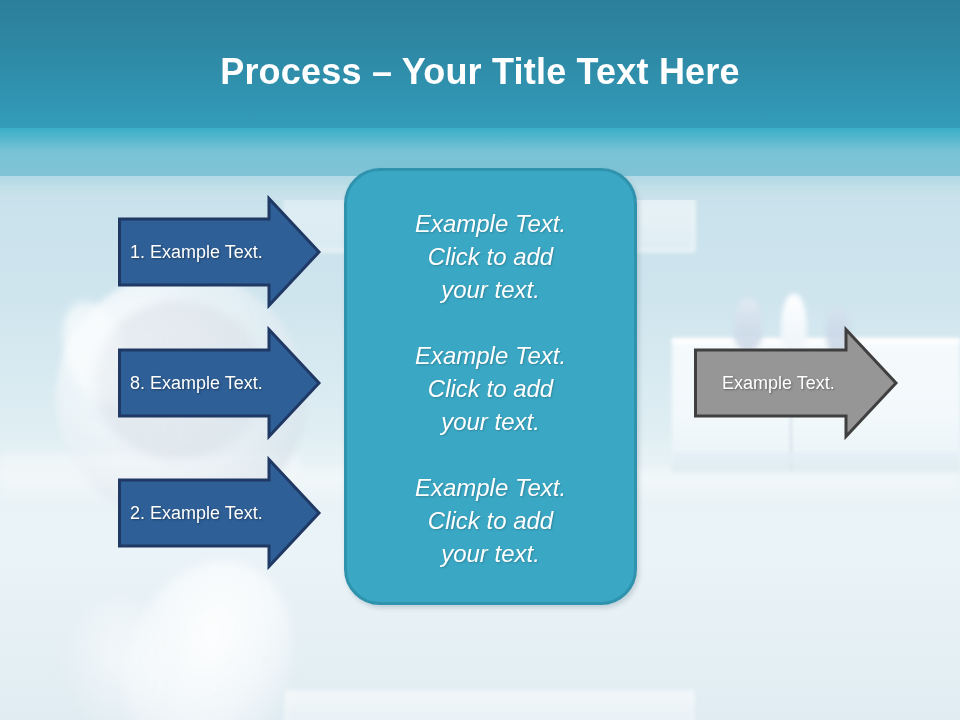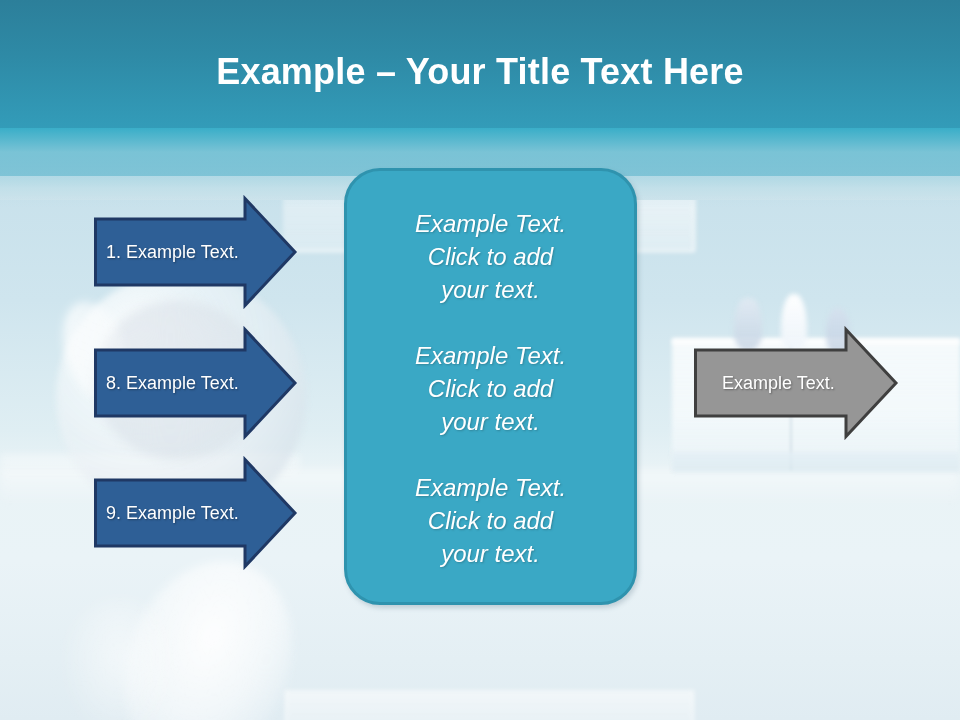--- a/index.html
+++ b/index.html
@@ -247,21 +247,21 @@
   .arrow-label {
     position: relative;
     z-index: 2;
     color: #ffffff;
     font-size: 18px;
     line-height: 22px;
     white-space: nowrap;
     text-shadow: 1px 1px 2px rgba(0,0,0,.35);
   }
 
-  .arrow-blue { width: 203px; height: 112px; }
+  .arrow-blue { width: 203px; height: 112px; margin-left: 24px; }
   .arrow-blue .arrow-label { margin-left: 12px; margin-top: 0; }
 
   .arrow-gray { width: 204px; height: 112px; }
   .arrow-gray .arrow-label { margin-left: 28px; }
 
   #arrow-1 { left: 94px; top: 196px; }
   #arrow-2 { left: 94px; top: 327px; }
   #arrow-3 { left: 94px; top: 457px; }
   #arrow-out { left: 694px; top: 327px; }
 </style>
@@ -288,21 +288,21 @@
     <div class="bg-sphere-shine"></div>
     <div class="bg-reflect"></div>
     <div class="bg-reflect2"></div>
     <div class="bg-floorbox"></div>
   </div>
 
   <div class="header-band"></div>
   <div class="header-fade"></div>
 
   <div class="slide-title">
-    <span class="t-strong">Example</span><span class="t-rest"> – Your Title Text Here</span>
+    <span class="t-strong">Process</span><span class="t-rest"> – Your Title Text Here</span>
   </div>
 
   <div class="center-box">
     <div class="center-blocks">
       <div class="center-text">
         <div>Example Text.</div>
         <div>Click  to add</div>
         <div>your text.</div>
       </div>
       <div class="center-text">
@@ -329,21 +329,21 @@
     <svg width="203" height="112" viewBox="0 0 203 112">
       <polygon points="1.5,23 151,23 151,2.5 201,56 151,109.5 151,89 1.5,89" fill="#2e5f96" stroke="#1f3864" stroke-width="3" stroke-linejoin="miter"></polygon>
     </svg>
     <span class="arrow-label">8. Example Text.</span>
   </div>
 
   <div class="arrow arrow-blue" id="arrow-3">
     <svg width="203" height="112" viewBox="0 0 203 112">
       <polygon points="1.5,23 151,23 151,2.5 201,56 151,109.5 151,89 1.5,89" fill="#2e5f96" stroke="#1f3864" stroke-width="3" stroke-linejoin="miter"></polygon>
     </svg>
-    <span class="arrow-label">9. Example Text.</span>
+    <span class="arrow-label">2. Example Text.</span>
   </div>
 
   <div class="arrow arrow-gray" id="arrow-out">
     <svg width="204" height="112" viewBox="0 0 204 112">
       <polygon points="1.5,23 152,23 152,2.5 202,56 152,109.5 152,89 1.5,89" fill="#969696" stroke="#3f3f3f" stroke-width="3" stroke-linejoin="miter"></polygon>
     </svg>
     <span class="arrow-label">Example Text.</span>
   </div>
 
 </div>

